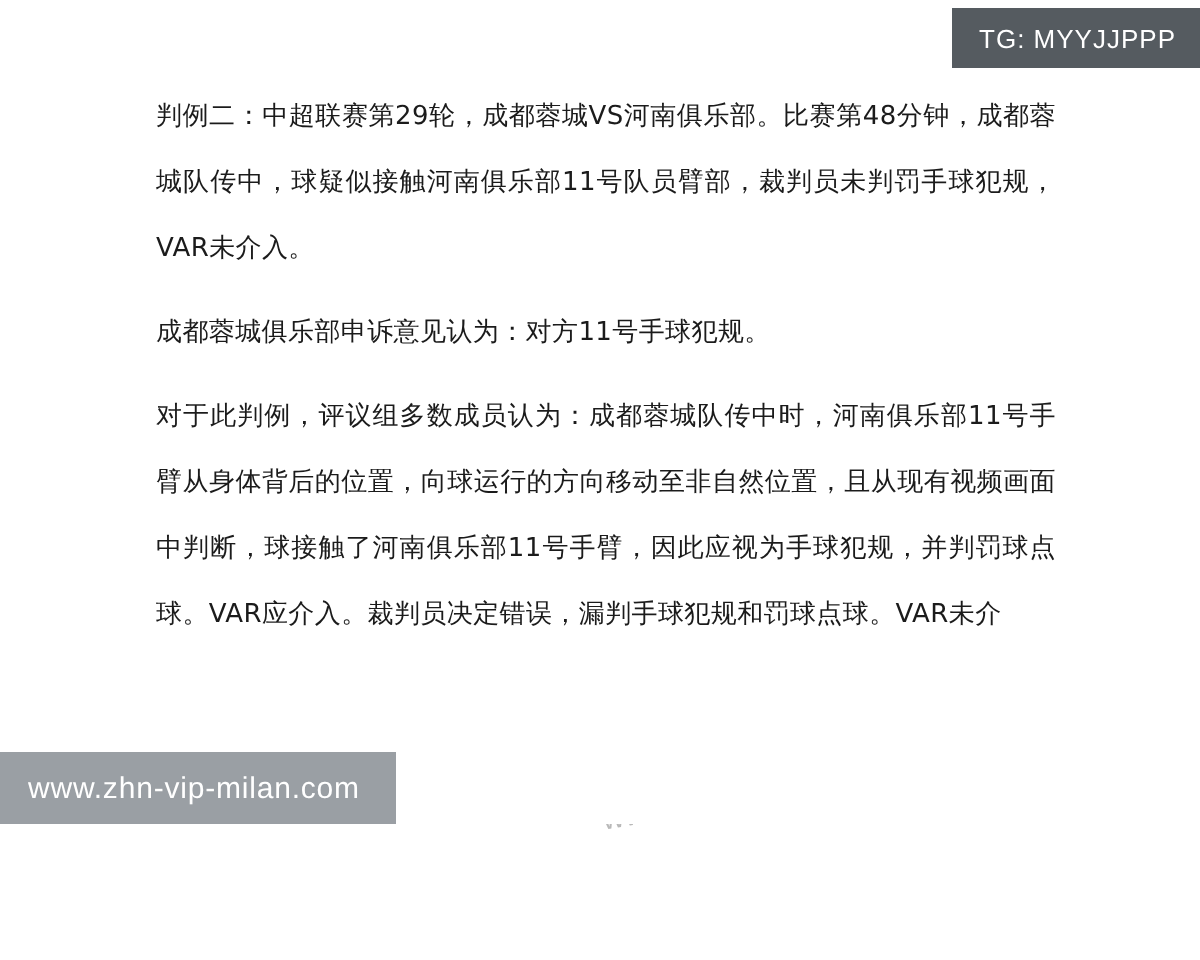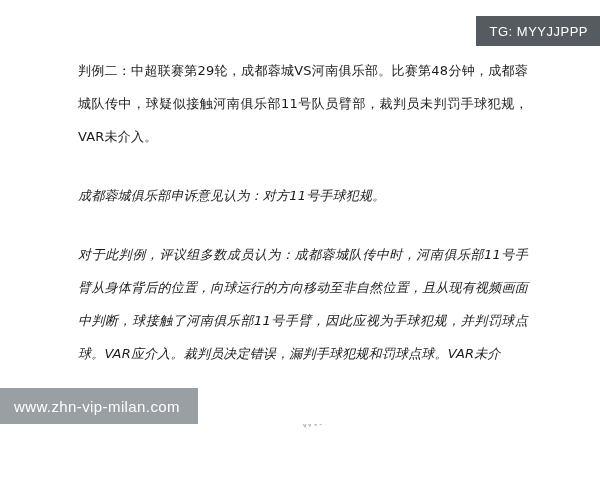--- a/index.html
+++ b/index.html
@@ -10,21 +10,21 @@
     width: 600px;
     height: 480px;
     background: #ffffff;
     font-family: "DejaVu Sans", "Liberation Sans", sans-serif;
     overflow: hidden;
     position: relative;
   }
   .page {
     position: absolute;
     left: 0;
-    top: 16px;
+    top: 4px;
     width: 600px;
     height: 408px;
     background: #ffffff;
   }
   .top-band {
     position: absolute;
     left: 0;
     top: 0;
     width: 600px;
     height: 30px;
@@ -54,22 +54,21 @@
     color: #1b1b1b;
     font-size: 13px;
     line-height: 33px;
     text-align: justify;
     text-justify: inter-ideograph;
     letter-spacing: 0.2px;
     margin: 0;
     font-family: "DejaVu Sans", "Liberation Sans", sans-serif;
   }
   .para + .para {
-    margin-top: 26px;
-    font-style: italic;
+    margin-top: 9px;
   }
   .watermark-diag {
     position: absolute;
     left: 300px;
     top: 398px;
     color: #b9b9b9;
     font-size: 15px;
     transform: rotate(-9deg);
     transform-origin: left top;
     white-space: nowrap;

